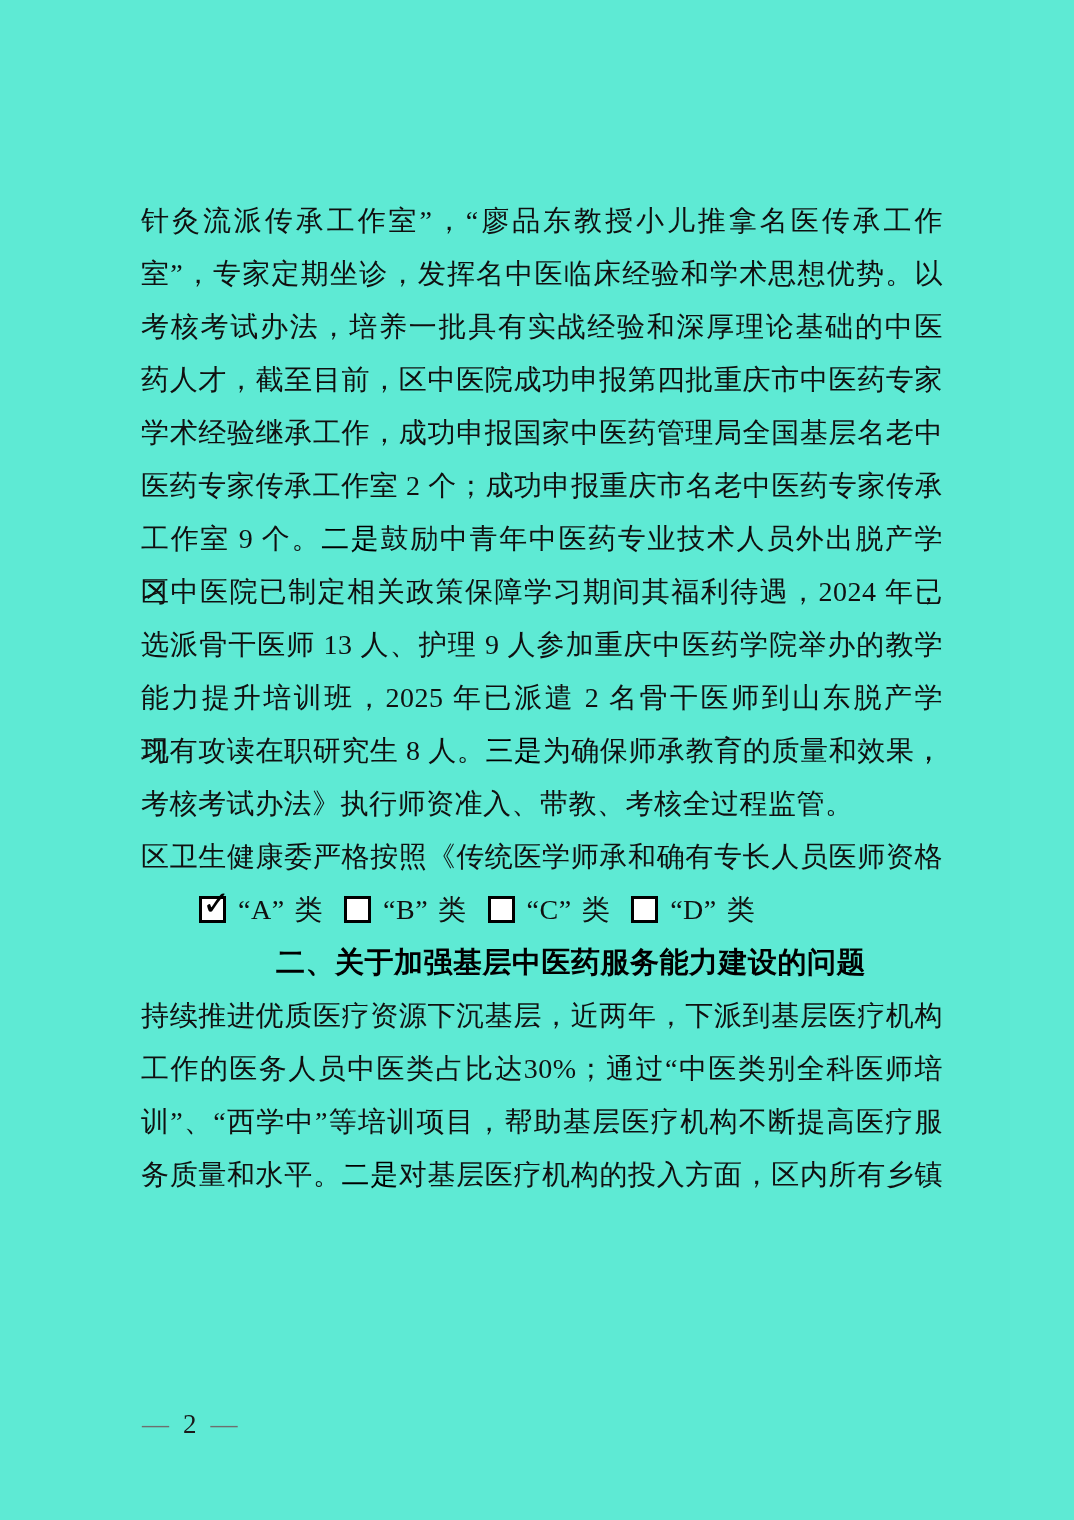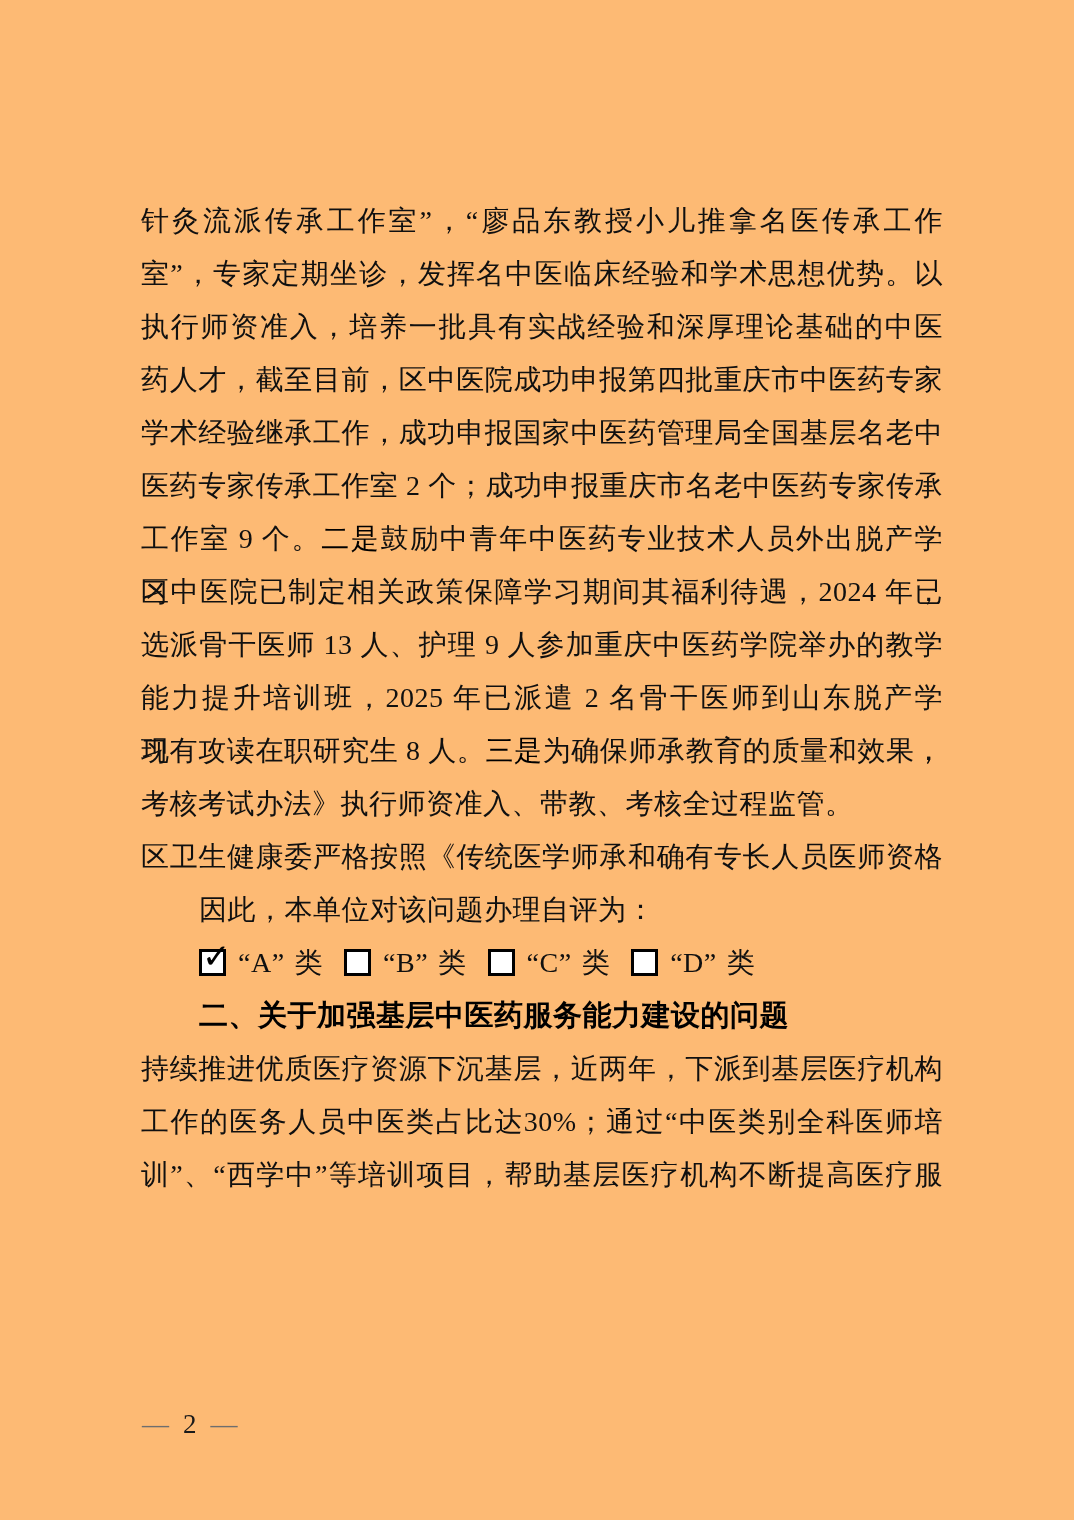--- a/index.html
+++ b/index.html
@@ -1,19 +1,19 @@
 <!DOCTYPE html>
 <html><head>
 <meta charset="utf-8">
 <style>
   html,body{margin:0;padding:0;background:#ffffff;}
   .page{
     position:relative;
     width:1074px;height:1520px;
-    background:#fdba74;
+    background:#5eead4;
     color:#111111;
     font-family:"Liberation Serif","DejaVu Serif",serif;
     overflow:hidden;
   }
   #doc{
     position:absolute;
     left:141px;top:194px;
     width:802px;
   }
   .line{
@@ -27,20 +27,21 @@
     text-align:justify;
     text-align-last:justify;
     text-justify:inter-character;
   }
   .line.ind{ text-indent:58px; }
   .line.heading{
     font-family:"Liberation Sans","DejaVu Sans",sans-serif;
     font-weight:bold;
     font-size:29px;
     color:#000000;
+    text-align:center;
   }
   .b{ font-weight:normal; color:#000000; }
   
   .cbline{
     display:flex;
     align-items:center;
     padding-left:58px;
     text-indent:0;
   }
   .cbitem{
@@ -80,32 +81,31 @@
   .footer .dash{ color:#6e6e6e; }
   .footer .num{ margin:0 14px; color:#1a1a1a; }
 </style>
 </head>
 <body>
 
 <div class="page">
   <div id="doc">
       <div class="line j"><span>针灸流派传承工作室”，“廖品东教授小儿推拿名医传承工作</span></div>
       <div class="line j"><span>室”，专家定期坐诊，发挥名中医临床经验和学术思想优势。以</span></div>
-      <div class="line j"><span>执行师资准入，培养一批具有实战经验和深厚理论基础的中医</span></div>
+      <div class="line j"><span>考核考试办法，培养一批具有实战经验和深厚理论基础的中医</span></div>
       <div class="line j"><span>药人才，截至目前，区中医院成功申报第四批重庆市中医药专家</span></div>
       <div class="line j"><span>学术经验继承工作，成功申报国家中医药管理局全国基层名老中</span></div>
       <div class="line j"><span>医药专家传承工作室 2 个；成功申报重庆市名老中医药专家传承</span></div>
       <div class="line j"><span>工作室 9 个。</span><span class="b">二是</span><span>鼓励中青年中医药专业技术人员外出脱产学习，</span></div>
       <div class="line j"><span>区中医院已制定相关政策保障学习期间其福利待遇，2024 年已</span></div>
       <div class="line j"><span>选派骨干医师 13 人、护理 9 人参加重庆中医药学院举办的教学</span></div>
       <div class="line j"><span>能力提升培训班，2025 年已派遣 2 名骨干医师到山东脱产学习，</span></div>
       <div class="line j"><span>现有攻读在职研究生 8 人。</span><span class="b">三是</span><span>为确保师承教育的质量和效果，</span></div>
       <div class="line"><span>考核考试办法》执行师资准入、带教、考核全过程监管。</span></div>
       <div class="line j"><span>区卫生健康委严格按照《传统医学师承和确有专长人员医师资格</span></div>
-      <div class="line ind"><span>因此，本单位对该问题办理自评为：</span></div>
       <div class="line cbline">
         <span class="cbitem">
           <span class="cbox checked"></span>
           <span class="cbq">“A”</span>
           <span>类</span>
         </span>
         <span class="cbitem">
           <span class="cbox"></span>
           <span class="cbq">“B”</span>
           <span>类</span>
@@ -118,17 +118,18 @@
         <span class="cbitem">
           <span class="cbox"></span>
           <span class="cbq">“D”</span>
           <span>类</span>
         </span>
       </div>
       <div class="line ind heading"><span>二、关于加强基层中医药服务能力建设的问题</span></div>
       <div class="line j"><span>持续推进优质医疗资源下沉基层，近两年，下派到基层医疗机构</span></div>
       <div class="line j"><span>工作的医务人员中医类占比达30%；通过“中医类别全科医师培</span></div>
       <div class="line j"><span>训”、“西学中”等培训项目，帮助基层医疗机构不断提高医疗服</span></div>
+      <div class="line j"><span>务质量和水平。</span><span class="b">二是</span><span>对基层医疗机构的投入方面，区内所有乡镇</span></div>
     </div>
   <div class="footer">
     <span class="dash">—</span><span class="num">2</span><span class="dash">—</span>
   </div>
 </div>
 
 </body></html>

